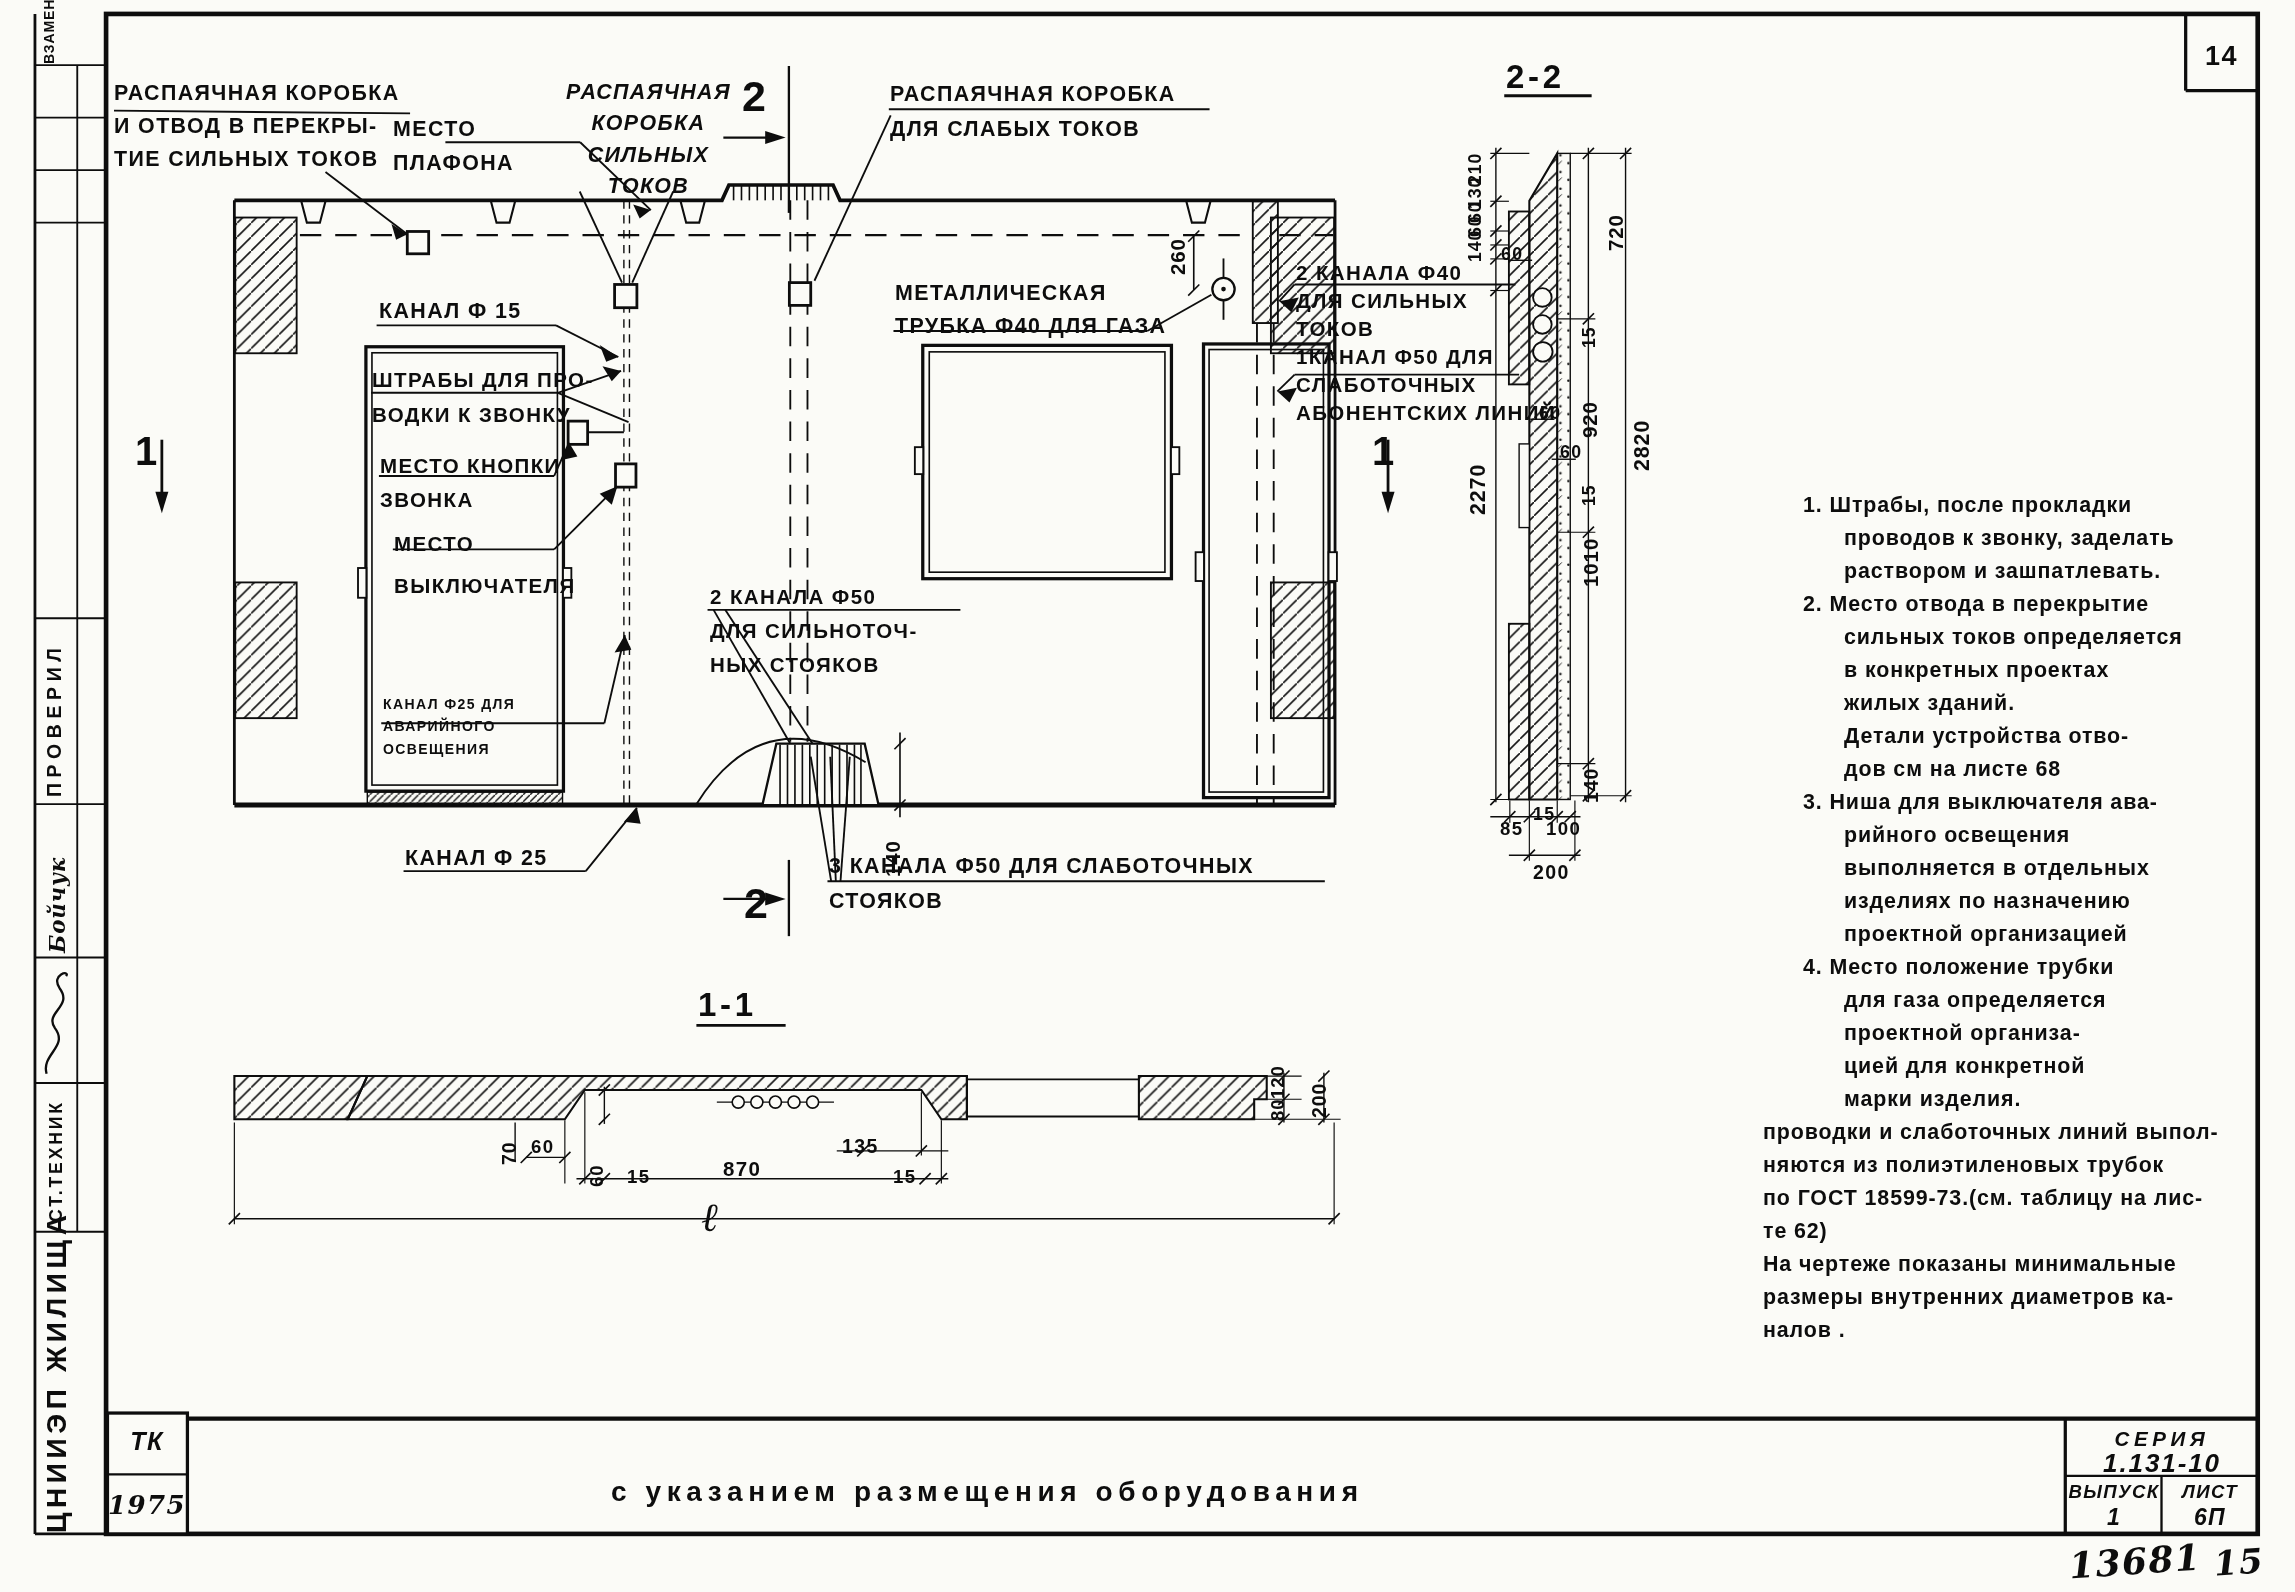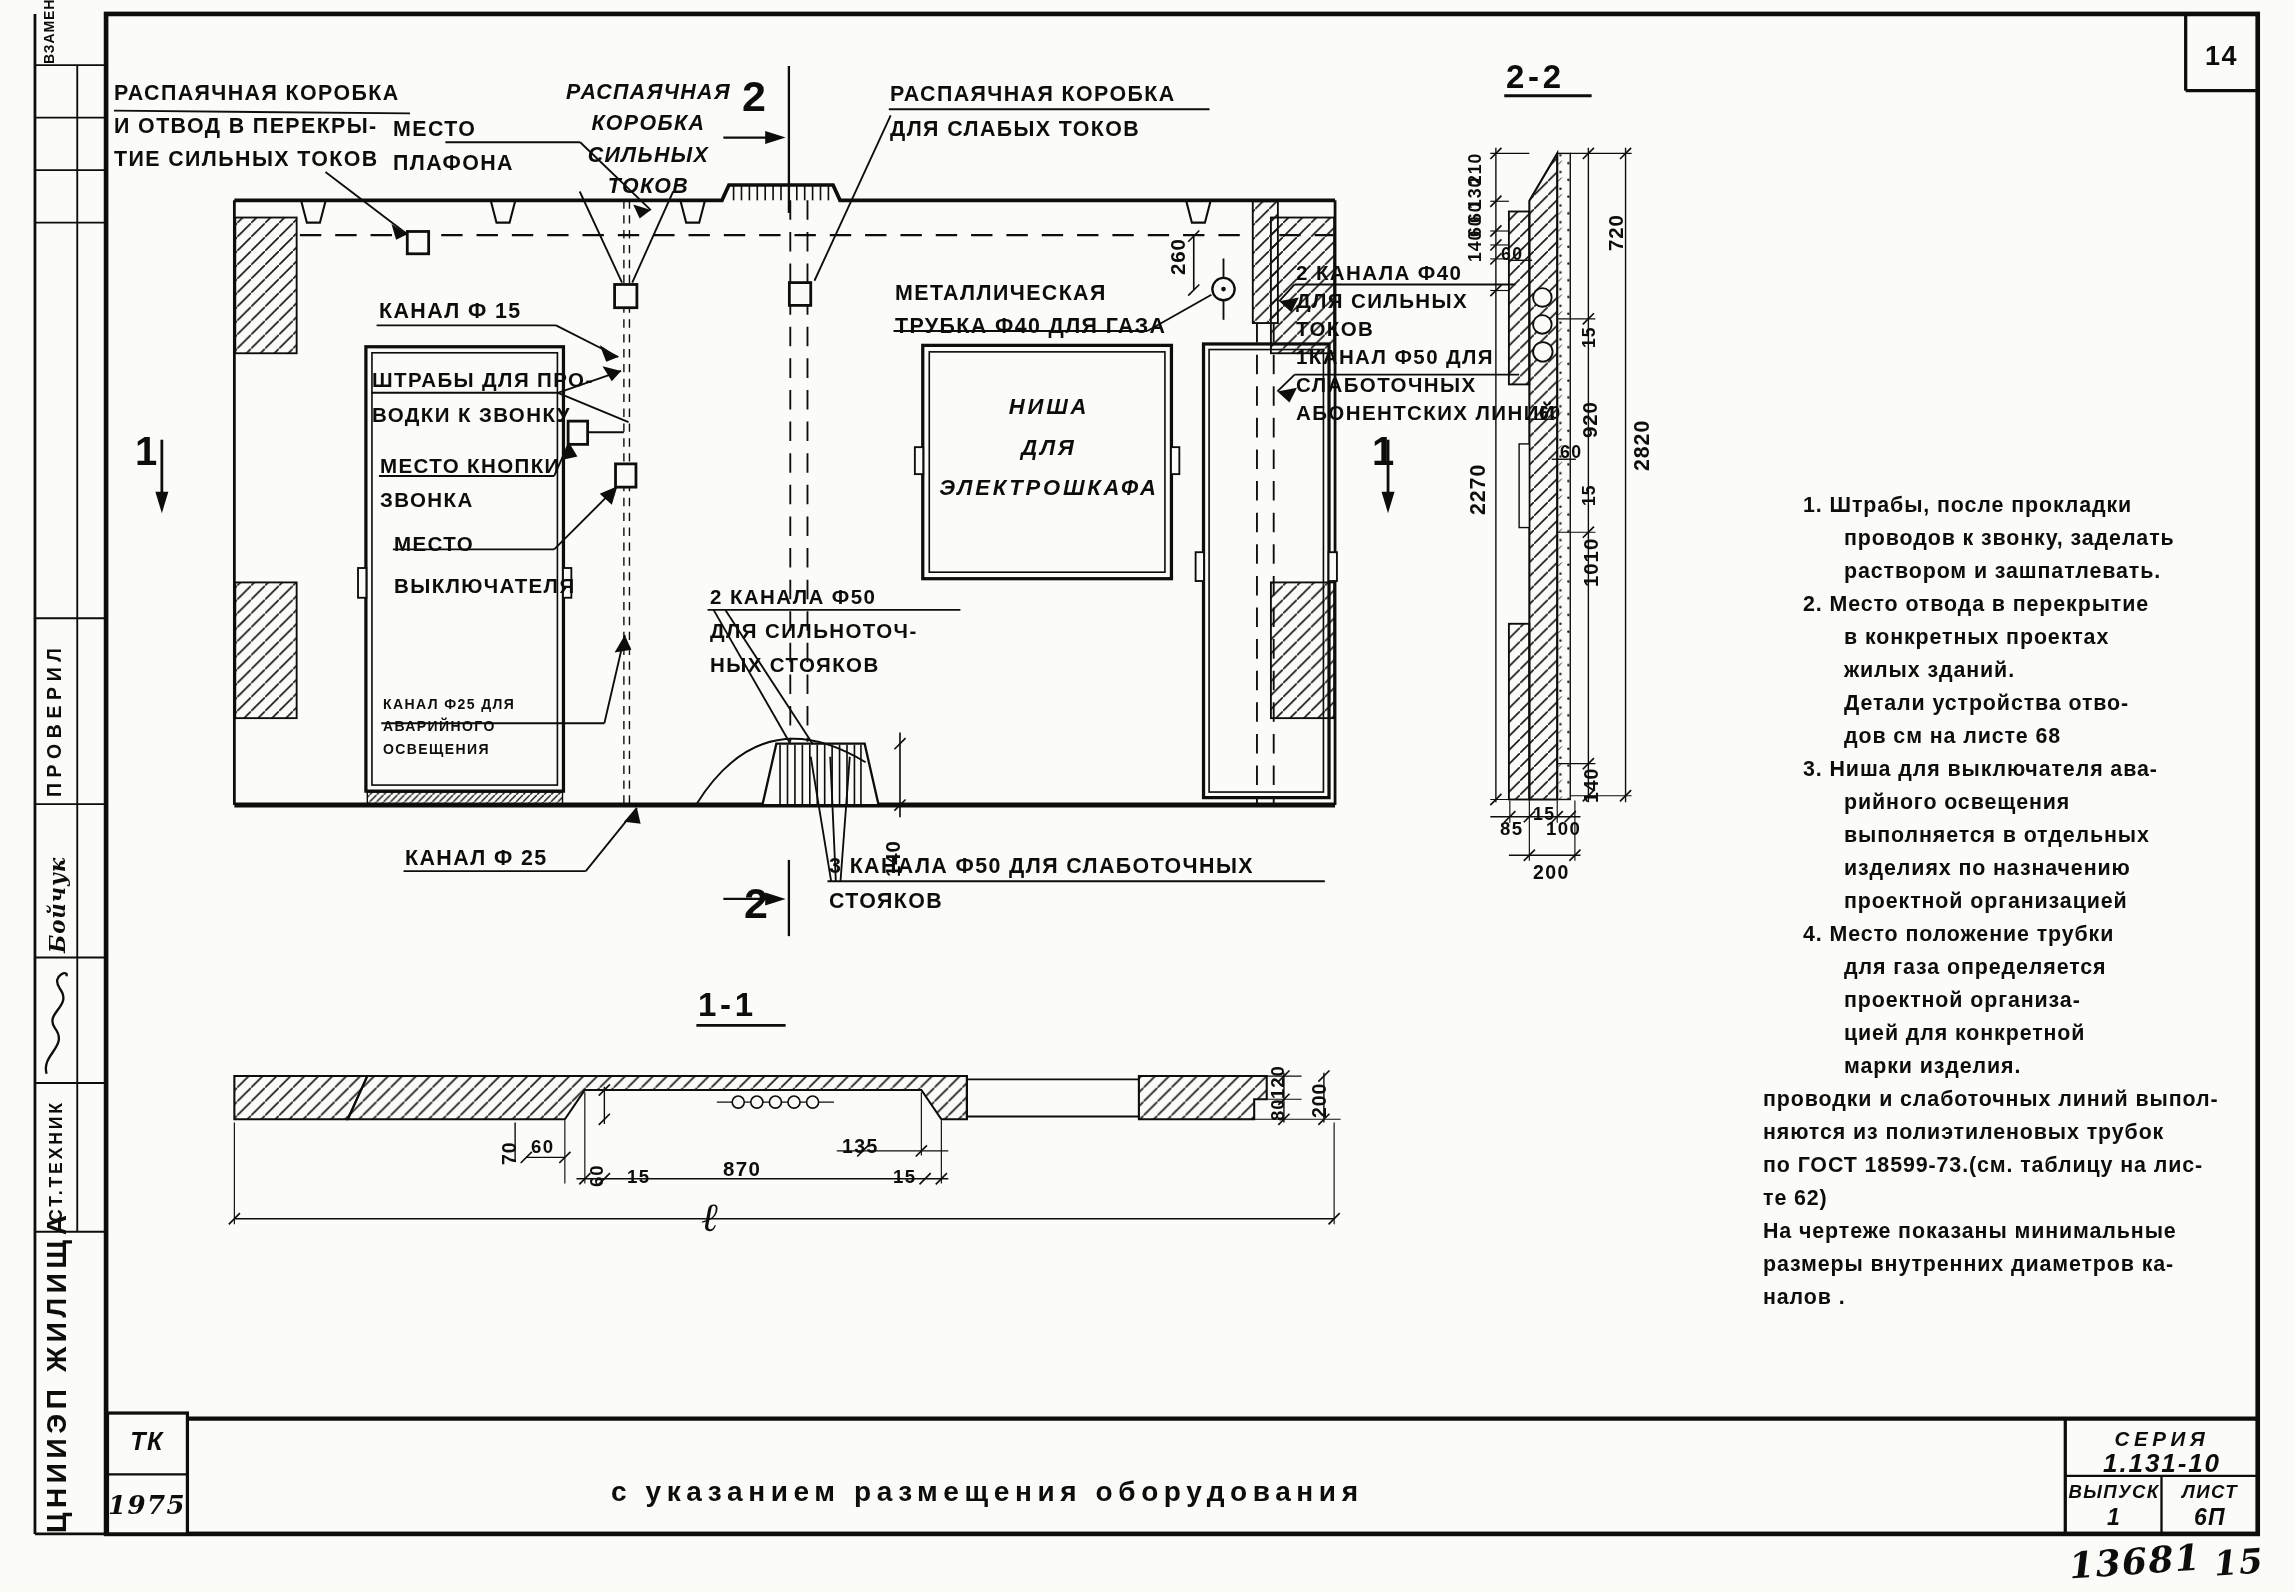--- a/index.html
+++ b/index.html
@@ -376,23 +376,20 @@
 ВЫКЛЮЧАТЕЛЯ</div>
 <div class="lbl" style="left:383px;top:693px;font-size:14px;line-height:1.6;">КАНАЛ Ф25 ДЛЯ
 АВАРИЙНОГО
 ОСВЕЩЕНИЯ</div>
 <div class="lbl" style="left:405px;top:843px;">КАНАЛ Ф 25</div>
 <div class="lbl" style="left:710px;top:580px;font-size:20.5px;line-height:1.65;">2 КАНАЛА Ф50
 ДЛЯ СИЛЬНОТОЧ-
 НЫХ СТОЯКОВ</div>
 <div class="lbl" style="left:829px;top:849px;line-height:1.65;">3 КАНАЛА Ф50 ДЛЯ СЛАБОТОЧНЫХ
 СТОЯКОВ</div>
-<div class="lbl ctr" style="left:928px;top:387px;width:242px;font-size:22px;letter-spacing:2.8px;line-height:1.85;">НИША
-ДЛЯ
-ЭЛЕКТРОШКАФА</div>
 
 <div class="lbl" style="left:1506px;top:53px;font-size:33px;letter-spacing:3.7px;">2-2</div>
 <div class="lbl" style="left:698px;top:981px;font-size:33px;letter-spacing:3.7px;">1-1</div>
 <div class="lbl" style="left:742px;top:65px;font-size:43px;">2</div>
 <div class="lbl" style="left:744px;top:872px;font-size:43px;">2</div>
 <div class="lbl" style="left:135px;top:422px;font-size:40px;">1</div>
 <div class="lbl" style="left:1372px;top:422px;font-size:40px;">1</div>
 
 <div class="vt" style="left:1166px;top:275px;font-size:20.5px;">260</div>
 <div class="vt" style="left:881px;top:877px;font-size:20.5px;">140</div>
@@ -428,20 +425,21 @@
 <div class="lbl hand" style="left:701px;top:1188px;font-size:40px;font-weight:normal;">ℓ</div>
 <div class="vt" style="left:1267px;top:1099px;font-size:18.6px;">120</div>
 <div class="vt" style="left:1267px;top:1121px;font-size:18.6px;">80</div>
 <div class="vt" style="left:1308px;top:1118px;font-size:19.5px;">200</div>
 
 <div class="notes">
   <div class="nl n0">1. Штрабы, после  прокладки</div>
   <div class="nl">проводов к звонку, заделать</div>
   <div class="nl">раствором и зашпатлевать.</div>
   <div class="nl n0">2. Место отвода в перекрытие</div>
+  <div class="nl">сильных токов определяется</div>
   <div class="nl">в конкретных проектах</div>
   <div class="nl">жилых зданий.</div>
   <div class="nl">Детали  устройства  отво-</div>
   <div class="nl">дов  см  на листе 68</div>
   <div class="nl n0">3. Ниша для выключателя ава-</div>
   <div class="nl">рийного  освещения</div>
   <div class="nl">выполняется в отдельных</div>
   <div class="nl">изделиях по назначению</div>
   <div class="nl">проектной организацией</div>
   <div class="nl n0">4. Место  положение трубки</div>

